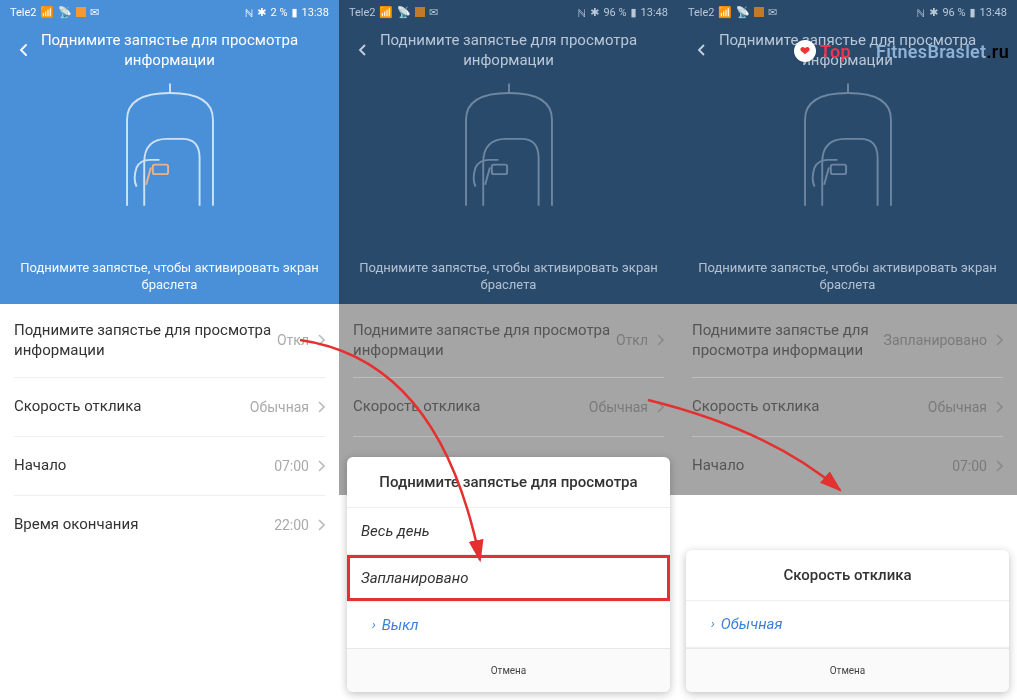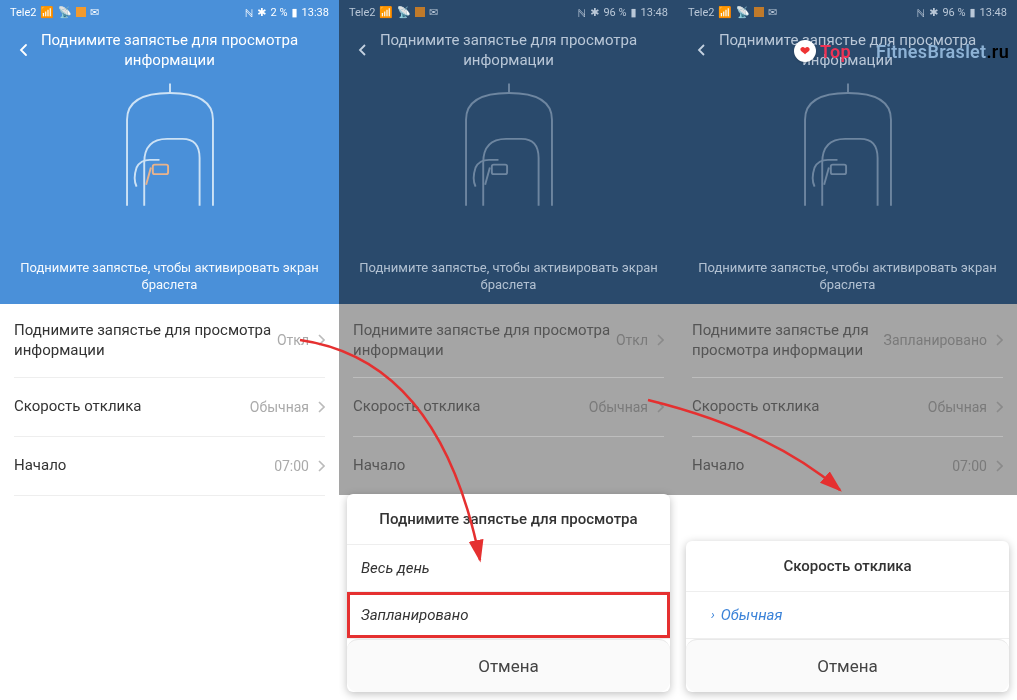--- a/index.html
+++ b/index.html
@@ -28,21 +28,21 @@
   .dimmed .row-value { color: #7a7a7a; }
   .dimmed .list-sep { background: #bdbdbd; }
   .dimmed svg.illus path, .dimmed svg.illus line, .dimmed svg.illus rect { stroke: #6e86a0 !important; }
 
   .sheet { position: absolute; left: 8px; right: 8px; bottom: 8px; background: #fff; border-radius: 6px; box-shadow: 0 2px 8px rgba(0,0,0,.25); overflow: hidden; }
   .sheet-title { text-align: center; font-size: 15px; font-weight: 500; color: #333; padding: 16px 10px; }
   .sheet-item { padding: 14px 14px; font-size: 15px; color: #333; position: relative; font-style: italic; }
   .sheet-item.active { color: #3a82d8; margin-left: 11px; }
   .sheet-item.active::before { content: "✓"; position: absolute; left: -4px; top: 14px; font-size: 14px; color: #3a82d8; display: none; }
   .sheet-sep { height: 1px; background: #eee; }
-  .sheet-cancel { text-align: center; padding: 16px 10px; font-size: 17px; color: #444; border-top: 1px solid #e8e8e8; background: #fafafa; border-radius: 11px; }
+  .sheet-cancel { text-align: center; padding: 16px 10px; font-size: 10px; color: #444; border-top: 1px solid #e8e8e8; background: #fafafa; }
   .hl-red { outline: 3px solid #e53030; outline-offset: -3px; }
 
   .watermark { position: absolute; top: 40px; right: 8px; font-size: 18px; font-weight: 600; color: #7fa6cc; letter-spacing: .3px; display: flex; align-items: center; gap: 4px; z-index: 50; }
   .wm-heart { width: 22px; height: 22px; border-radius: 50%; background: #fff; display: inline-flex; align-items: center; justify-content: center; font-size: 12px; color: #e33; box-shadow: 0 1px 2px rgba(0,0,0,.2); }
   .wm-top { color:#e35; }
   .wm-mid { color:#8db2d5;margin-left:25px; }
   .wm-ru  { color:#000000;margin-top:48px; }
 
   svg.annot { position: absolute; top: 0; left: 0; width: 1017px; height: 700px; pointer-events: none; z-index: 40; }
   .chev-mark { color:#3a82d8; font-size:13px; margin-right:6px; display:inline-block; transform: translateY(-1px); }
@@ -121,20 +121,27 @@
     </div>
     <div class="list-sep"></div>
     <div class="list-row">
       <div class="row-label">Начало</div>
       <div class="row-value">07:00</div>
       <svg class="row-chevron" width="8" height="14">
           <path d="M2 2 L7 7 L2 12" stroke="#bbb" stroke-width="1.6" fill="none"></path>
         </svg>
     </div>
     <div class="list-sep"></div>
+    <div class="list-row">
+      <div class="row-label">Время окончания</div>
+      <div class="row-value">22:00</div>
+      <svg class="row-chevron" width="8" height="14">
+          <path d="M2 2 L7 7 L2 12" stroke="#bbb" stroke-width="1.6" fill="none"></path>
+        </svg>
+    </div>
   </div>
 </div>
 
 <div class="phone dimmed">
   <div class="header-blue">
     <div class="status-bar">
       <div class="status-left">
         <span>Tele2</span>
         <span>📶</span>
         <span>📡</span>
@@ -191,20 +198,23 @@
     </div>
   </div>
 
   <div class="sheet">
     <div class="sheet-title">Поднимите запястье для просмотра</div>
     <div class="sheet-sep"></div>
     <div class="sheet-item">Весь день</div>
     <div class="sheet-sep"></div>
     <div class="sheet-item hl-red">Запланировано</div>
     <div class="sheet-sep"></div>
+    <div class="sheet-item active">
+      <span class="chev-mark">›</span><span>Выкл</span>
+    </div>
     <div class="sheet-cancel">Отмена</div>
   </div>
 </div>
 
 <div class="phone dimmed">
   <div class="header-blue">
     <div class="status-bar">
       <div class="status-left">
         <span>Tele2</span>
         <span>📶</span>

